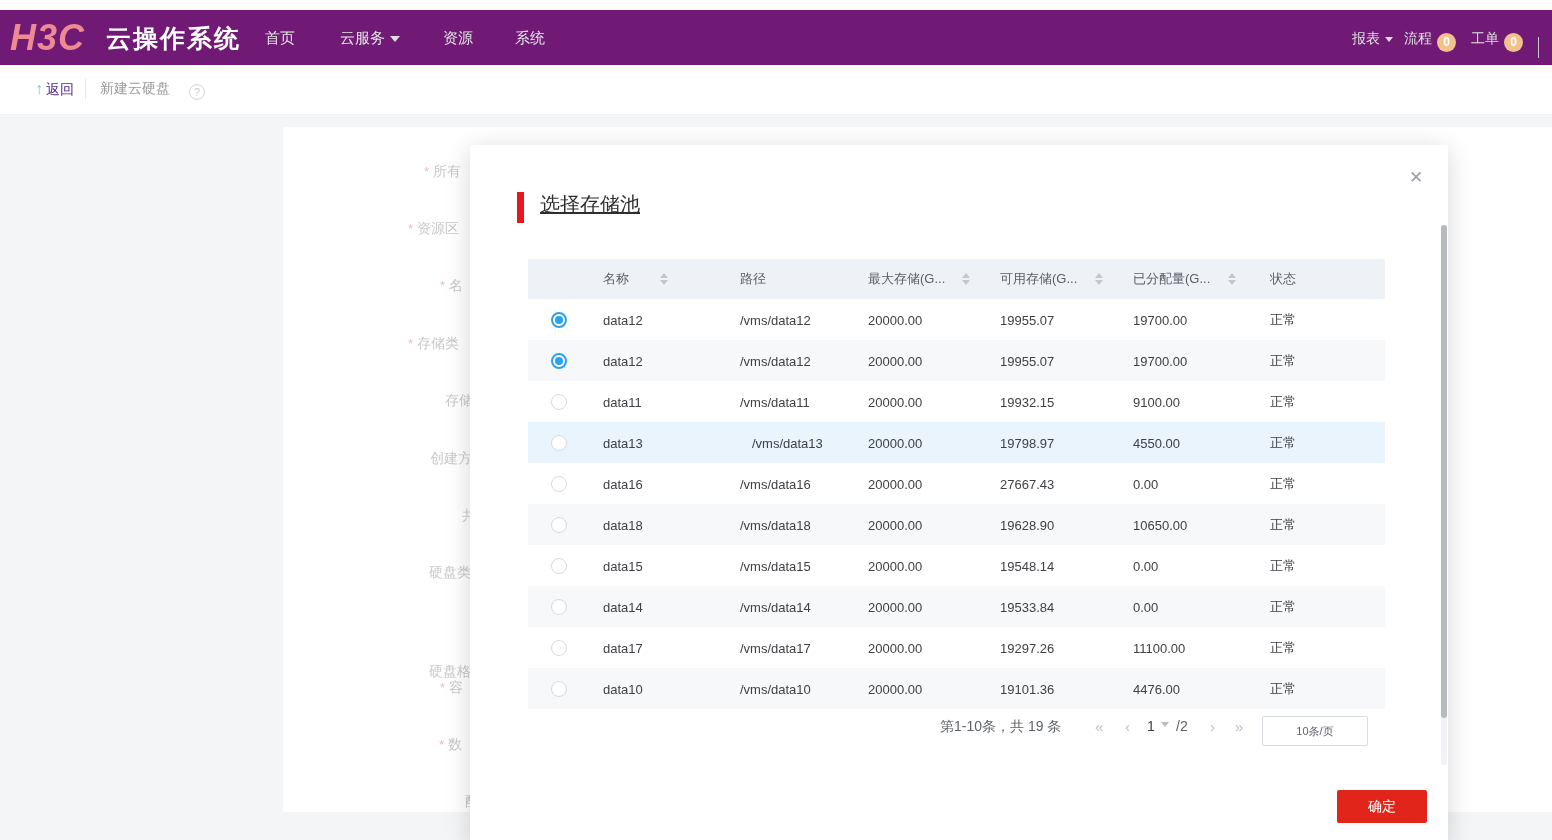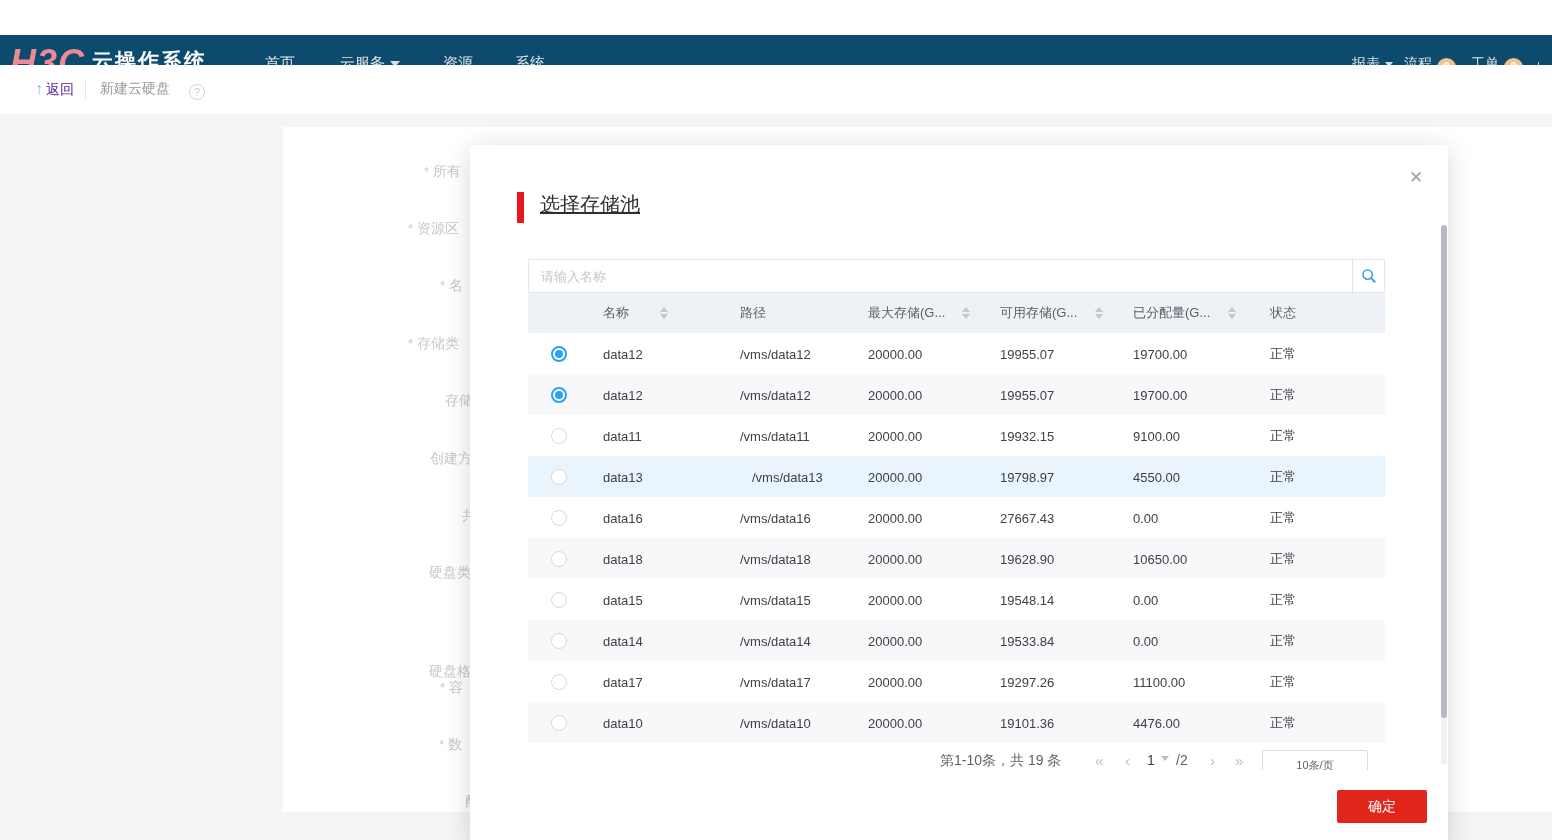--- a/index.html
+++ b/index.html
@@ -2,24 +2,24 @@
 <html><head>
 <meta charset="utf-8">
 <style>
   * { margin:0; padding:0; box-sizing:border-box; }
   html,body { width:1552px; height:840px; overflow:hidden; background:#fff;
     font-family:"Liberation Sans","DejaVu Sans",sans-serif; }
   .abs { position:absolute; }
 
   
   .page { position:absolute; inset:0; }
-  .topbar { position:absolute; left:0; top:10px; width:1552px; height:55px; background:#0c4a6e;margin-top:25px; }
+  .topbar { position:absolute; left:0; top:10px; width:1552px; height:55px; background:#701a75; }
   .logo { position:absolute; left:10px; top:7px; font-size:36px; font-weight:800; font-style:italic;
     color:#ee8a93; letter-spacing:1px; }
-  .product { position:absolute; left:92px; top:12px; font-size:21px; font-weight:700; color:#fdfdfd; letter-spacing:2px; }
+  .product { position:absolute; left:106px; top:12px; font-size:25px; font-weight:700; color:#fdfdfd; letter-spacing:2px; }
   .nav-item { position:absolute; top:19px; font-size:15px; color:#e4e4e5; cursor:pointer; }
   .tb-right { position:absolute; top:20px; font-size:14px; color:#e0e0e1; }
   .caret-down { display:inline-block; width:0; height:0; border-left:5px solid transparent;
     border-right:5px solid transparent; border-top:6px solid #dedede; margin-left:5px; vertical-align:middle; }
   .badge { display:inline-block; min-width:19px; height:19px; border-radius:50%; background:#f2c28d;
     color:#fff; font-size:12px; font-weight:700; text-align:center; line-height:19px; margin-left:5px; vertical-align:-3px; }
   .tb-divider { position:absolute; left:1538px; top:27px; width:1px; height:21px; background:#c9c9cb; }
 
   .crumbbar { position:absolute; left:0; top:65px; width:1552px; height:50px; background:#fff; border-bottom:1px solid #f0f1f3; }
   .back-arrow { color:#86bde9; font-size:16px; font-weight:700; }
@@ -130,29 +130,20 @@
       <span class="form-label" style="left: 465px; top: 793px;">配</span>
     </div>
 </div>
 
 <div class="modal">
   <div class="modal-close">✕</div>
   <div class="title-bar"></div>
   <div class="modal-title">选择存储池</div>
 
   <div class="modal-body">
-    <div class="search-row">
-      <input class="search-input" type="text" placeholder="请输入名称" style="">
-      <div class="search-btn">
-        <svg width="16" height="16" viewBox="0 0 16 16">
-          <circle cx="6.6" cy="6.6" r="4.6" fill="none" stroke="#3a9ff0" stroke-width="1.6"></circle>
-          <line x1="10.2" y1="10.2" x2="14.2" y2="14.2" stroke="#3a9ff0" stroke-width="2"></line>
-        </svg>
-      </div>
-    </div>
 
     <div class="t-header">
       <span class="h-cell" style="left:75px;">名称</span>
       <span class="sort-caret" style="left:132px;">
           <i class="up"></i>
           <i class="dn"></i>
         </span>
       <span class="h-cell" style="left:212px;">路径</span>
       <span class="h-cell" style="left:340px;">最大存储(G...</span>
       <span class="sort-caret" style="left:434px;">

